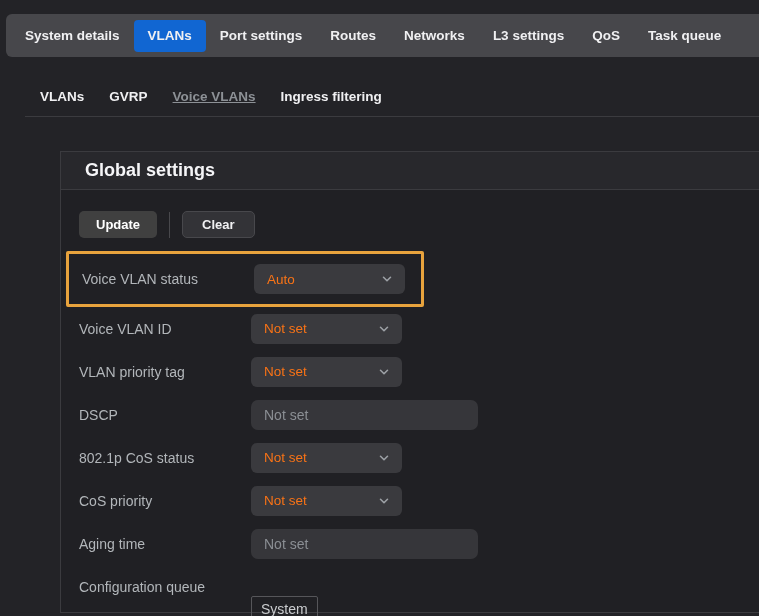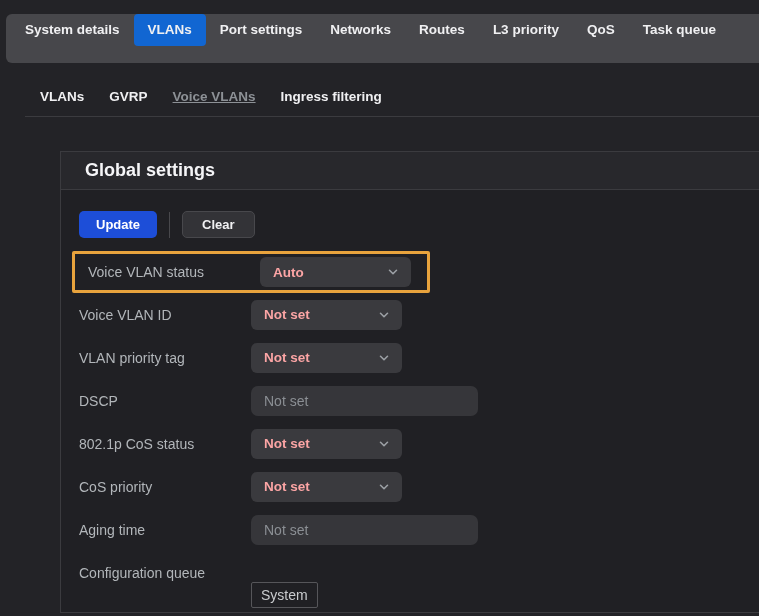--- a/index.html
+++ b/index.html
@@ -8,25 +8,25 @@
     background: #232327;
     font-family: "Liberation Sans", "DejaVu Sans", sans-serif;
     position: relative;
     -webkit-font-smoothing: antialiased;
   }
 
   
   .topnav {
     position: absolute;
     top: 14px; left: 6px; right: 0;
-    height: 49px;
+    height: 43px;
     background: #47474b;
     border-radius: 6px 0 0 6px;
     display: flex;
-    align-items: flex-start;
+    align-items: center;
     padding-left: 5px;
   }
   .nav-item {
     color: #f0f0f2;
     font-size: 13.5px;
     font-weight: 700;
     padding: 0 14px;
     height: 32px;
     line-height: 32px;
     border-radius: 4px;
@@ -92,21 +92,21 @@
   .btn {
     height: 27px;
     border: none;
     border-radius: 5px;
     font-family: inherit;
     font-size: 13px;
     font-weight: 700;
     color: #ffffff;
     cursor: pointer;
   }
-  .btn-primary { background: #1d4ed8; padding: 0 17px; }
+  .btn-primary { background: #404040; padding: 0 17px; }
   .btn-secondary {
     background: #333337;
     border: 1px solid #48484c;
     padding: 0 19px;
     color: #f0f0f2;
   }
   .toolbar-divider {
     width: 1px; height: 26px;
     background: #48484c;
     margin: 0 12px;
@@ -114,48 +114,48 @@
 
   
   .rows { margin-top: 13px; }
   .field-row {
     height: 43px;
     display: flex;
     align-items: center;
     padding-left: 18px;
   }
   .field-row.highlighted {
-    height: 42px;
+    height: 56px;
     width: 358px;
     border: 3px solid #e8a33d;
     border-radius: 2px;
-    margin-left: 11px;
+    margin-left: 5px;
     padding-left: 13px;
   }
   .field-label {
     width: 172px;
     color: #b2b6ba;
     font-size: 14px;
     white-space: nowrap;
   }
   .select-box {
     width: 151px;
     height: 30px;
     background: #3a3a3e;
     border-radius: 6px;
     display: flex;
     align-items: center;
     justify-content: space-between;
     padding: 0 11px 0 13px;
     cursor: pointer;
   }
   .select-value {
-    color: #fca5a5;
+    color: #f97316;
     font-size: 13.5px;
-    font-weight: 700;
+    font-weight: 400;
   }
   .chevron { display: flex; align-items: center; }
   .input-box {
     width: 227px;
     height: 30px;
     background: #36363a;
     border-radius: 7px;
     display: flex;
     align-items: center;
     padding-left: 13px;
@@ -172,23 +172,23 @@
     margin-top: 44px;
   }
 </style>
 </head>
 <body>
 
 <nav class="topnav" id="topnav">
     <div class="nav-item">System details</div>
     <div class="nav-item active">VLANs</div>
     <div class="nav-item">Port settings</div>
+    <div class="nav-item">Routes</div>
     <div class="nav-item">Networks</div>
-    <div class="nav-item">Routes</div>
-    <div class="nav-item">L3 priority</div>
+    <div class="nav-item">L3 settings</div>
     <div class="nav-item">QoS</div>
     <div class="nav-item">Task queue</div>
   </nav>
 
 <div class="subnav" id="subnav">
     <div class="subnav-item">VLANs</div>
     <div class="subnav-item">GVRP</div>
     <div class="subnav-item selected">Voice VLANs</div>
     <div class="subnav-item">Ingress filtering</div>
   </div>

